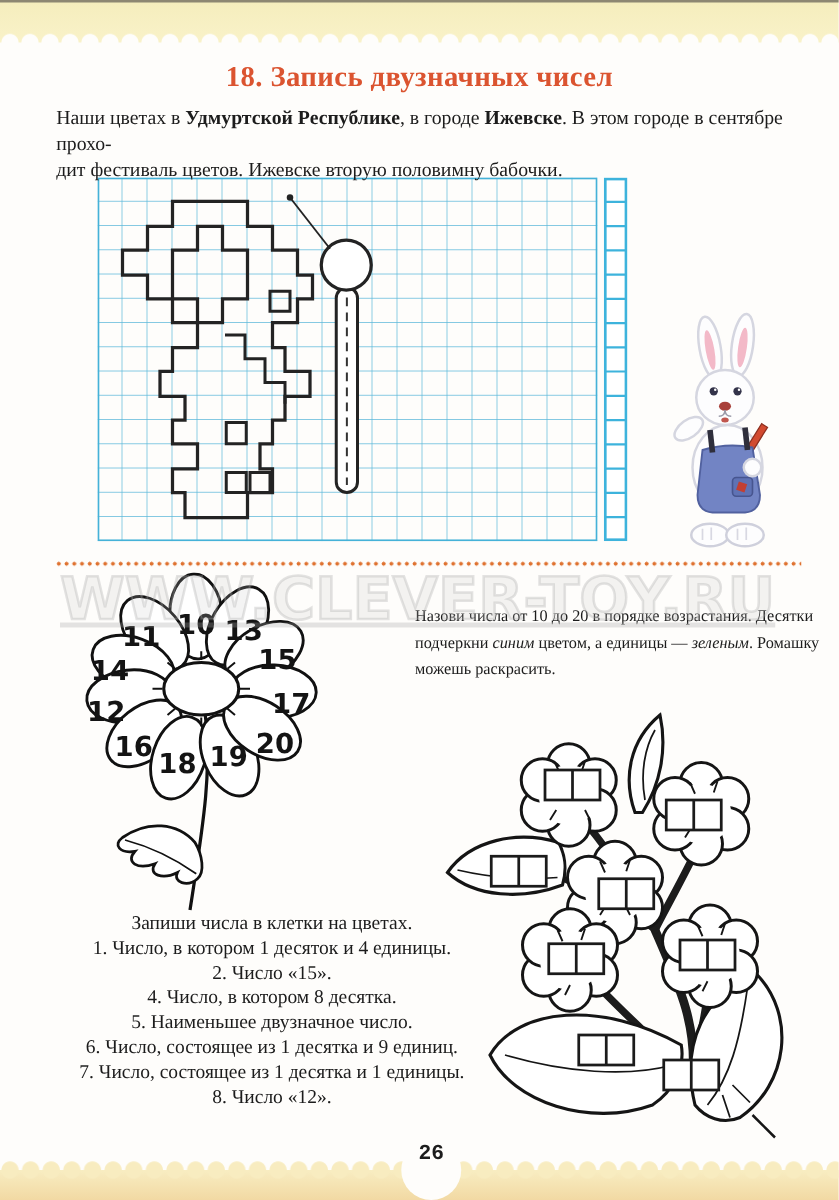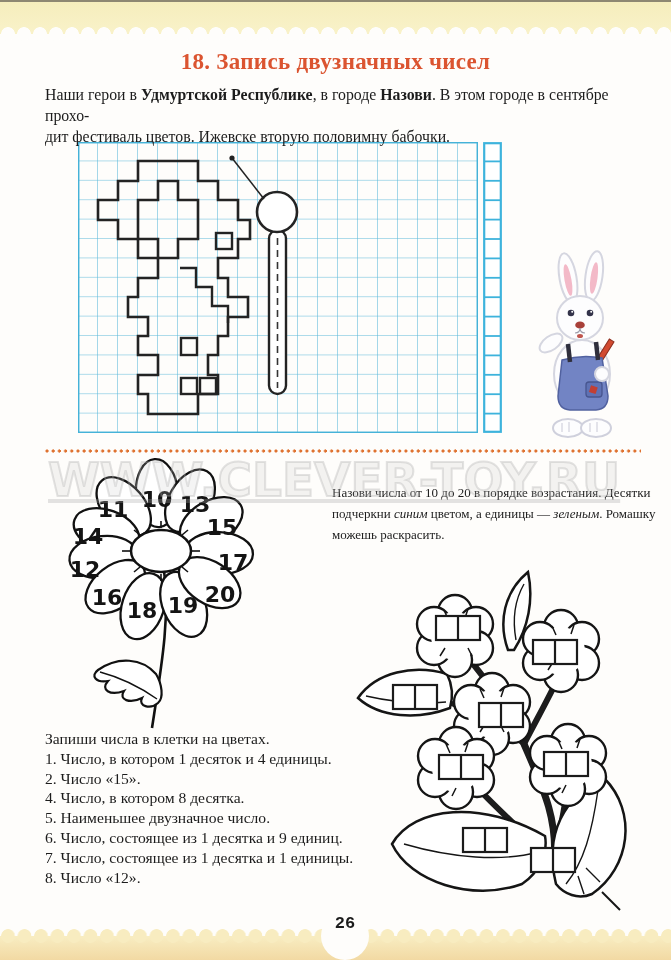--- a/index.html
+++ b/index.html
@@ -22,21 +22,21 @@
             background:#fefdfb;z-index:6;}
   .page-num{position:absolute;left:320px;top:914px;width:50px;text-align:center;z-index:7;
             font-size:17px;font-weight:600;font-family:Liberation Mono, monospace;}
   .title{position:absolute;left:0;top:49px;width:671px;text-align:center;
          font-size:23px;font-weight:bold;color:#db5430;letter-spacing:.3px;z-index:2;}
   .intro{position:absolute;left:45px;top:84px;width:605px;font-size:15.8px;line-height:21px;z-index:2;}
   .bi{font-weight:bold;}
   .it{font-style:italic;}
   .instruction{position:absolute;left:332px;top:483px;width:336px;font-size:13px;line-height:20.8px;z-index:2;}
   .tasks{position:absolute;left:45px;top:729px;width:345px;font-size:15.6px;line-height:19.8px;z-index:2;}
-  .tasks div{white-space:nowrap;}
+  .tasks div{white-space:nowrap;text-align:center;}
   .divider{position:absolute;left:45px;top:449px;width:596px;height:4px;z-index:2;
            background-image:radial-gradient(circle 1.6px at 2px 2px,#df7230 1.4px,rgba(255,255,255,0) 1.8px);
            background-size:6.2px 4px;background-repeat:repeat-x;}
   .watermark{position:absolute;left:48px;top:452px;width:600px;z-index:4;pointer-events:none;
            font-family:"DejaVu Sans",sans-serif;font-weight:bold;font-size:47px;letter-spacing:0px;
            color:rgba(200,200,200,0.20);text-decoration:underline;-webkit-text-stroke:2px rgba(165,165,165,0.30);}
   .grid-svg{position:absolute;left:78px;top:142px;z-index:1;}
   .strip-svg{position:absolute;left:483px;top:142px;z-index:1;}
   .rabbit-svg{position:absolute;left:538px;top:246px;z-index:1;}
   .daisy-svg{position:absolute;left:30px;top:458px;z-index:2;}
@@ -45,21 +45,21 @@
 </style>
 </head>
 <body>
 
 <div class="page">
 
   <div class="band-top"></div>
 
   <div class="title">18. Запись двузначных чисел</div>
 
-  <div class="intro"><span>Наши герои в </span><span class="bi">Удмуртской Республике</span><span>, в городе </span><span class="bi">Назови</span><span>. В этом городе в сентябре прохо-</span><br><span>дит фестиваль цветов. Ижевске вторую половимну бабочки.</span></div>
+  <div class="intro"><span>Наши цветах в </span><span class="bi">Удмуртской Республике</span><span>, в городе </span><span class="bi">Ижевске</span><span>. В этом городе в сентябре прохо-</span><br><span>дит фестиваль цветов. Ижевске вторую половимну бабочки.</span></div>
 
   <svg class="grid-svg" width="400" height="291" viewBox="0 0 400 291">
     <defs>
       <pattern id="gc" width="20" height="19.4" patternUnits="userSpaceOnUse">
         <path d="M20,0 V19.4 M0,19.4 H20" stroke="#5ab8da" stroke-width="1.1" fill="none"></path>
       </pattern>
     </defs>
     <rect x="0" y="0" width="400" height="291" fill="url(#gc)"></rect>
     <rect x="0.7" y="0.7" width="398.6" height="289.6" fill="none" stroke="#45b2d8" stroke-width="1.5"></rect>
     <g fill="none" stroke="#232323" stroke-width="2.6" stroke-linejoin="miter">

